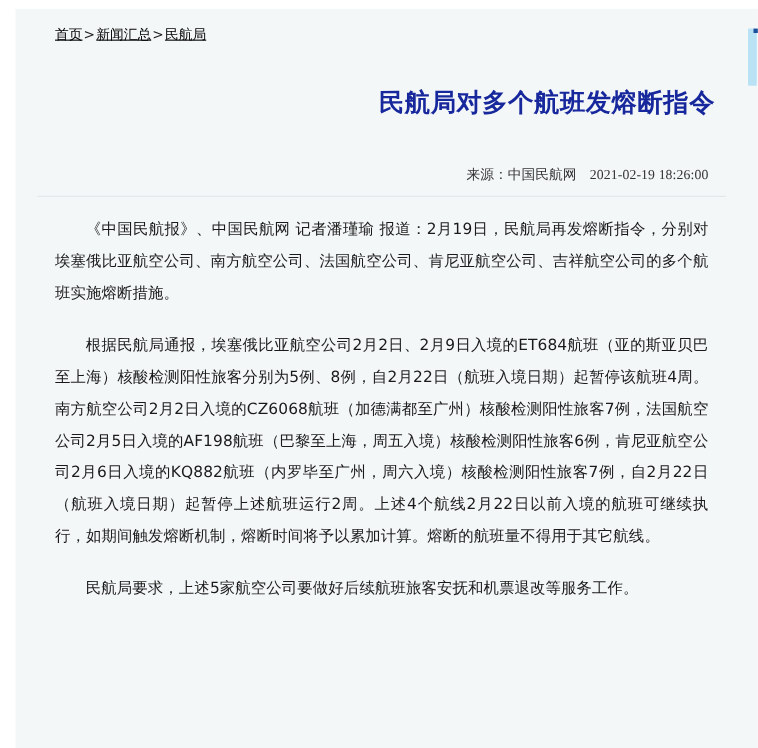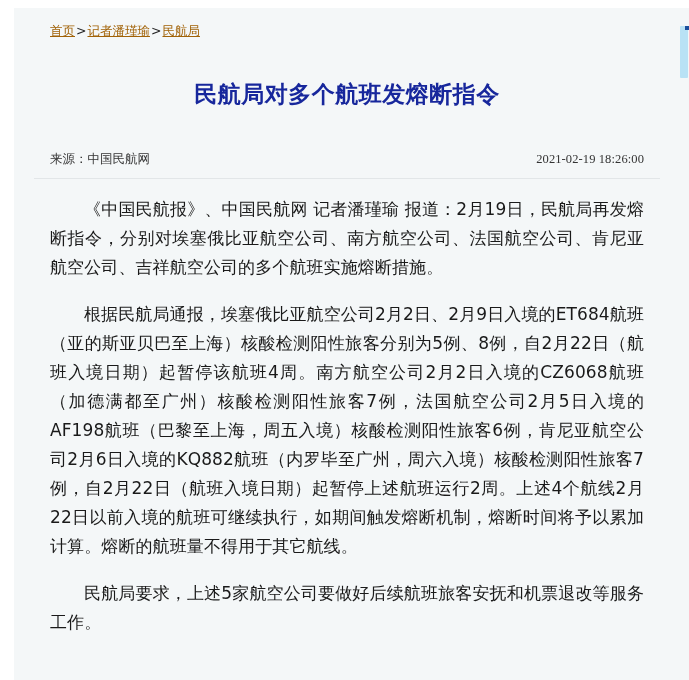--- a/index.html
+++ b/index.html
@@ -58,76 +58,77 @@
 
   
   .breadcrumb {
     padding: 14px 0 6px 16px;
     font-size: 12.5px;
     color: #222;
     line-height: 18px;
     white-space: nowrap;
   }
   .breadcrumb a {
-    color: #a16207;
+    color: #000000;
     text-decoration: underline;
   }
   .breadcrumb .sep {
     padding: 0 1px;
     text-decoration: none;
     color: #222;
   }
 
   
   .title {
-    text-align: center;
+    text-align: right;
     color: #17279c;
     font-weight: bold;
     font-size: 23px;
     letter-spacing: 0.5px;
     padding: 16px 10px 10px 10px;
     line-height: 34px;
   }
 
   
   .meta-row {
     display: flex;
-    justify-content: space-between;
+    justify-content: flex-end;
     align-items: center;
     font-size: 12.5px;
     color: #333;
     padding: 14px 16px 10px 16px;
     border-bottom: 1px solid #e2e6e8;
+    gap: 12px;
   }
   .meta-source { color: #333; }
   .meta-date { color: #333; letter-spacing: 0.1px; font-family: Liberation Serif, serif; }
 
   
   .article {
     padding: 16px 16px 0 16px;
   }
   .article p {
     margin: 0 0 18px 0;
-    font-size: 17px;
+    font-size: 14px;
     line-height: 29px;
     color: #1a1a1a;
     text-align: justify;
     text-indent: 2em;
     letter-spacing: 0.1px;
   }
 </style>
 </head>
 <body>
 
 <div class="page">
 
   <div class="inner">
 
     <div class="breadcrumb">
-      <a href="#">首页</a><span class="sep">&gt;</span><a href="#">记者潘瑾瑜</a><span class="sep">&gt;</span><a href="#">民航局</a>
+      <a href="#">首页</a><span class="sep">&gt;</span><a href="#">新闻汇总</a><span class="sep">&gt;</span><a href="#">民航局</a>
     </div>
 
     <h1 class="title">民航局对多个航班发熔断指令</h1>
 
     <div class="meta-row">
       <span class="meta-source">来源：中国民航网</span>
       <span class="meta-date">2021-02-19 18:26:00</span>
     </div>
 
     <div class="article">

